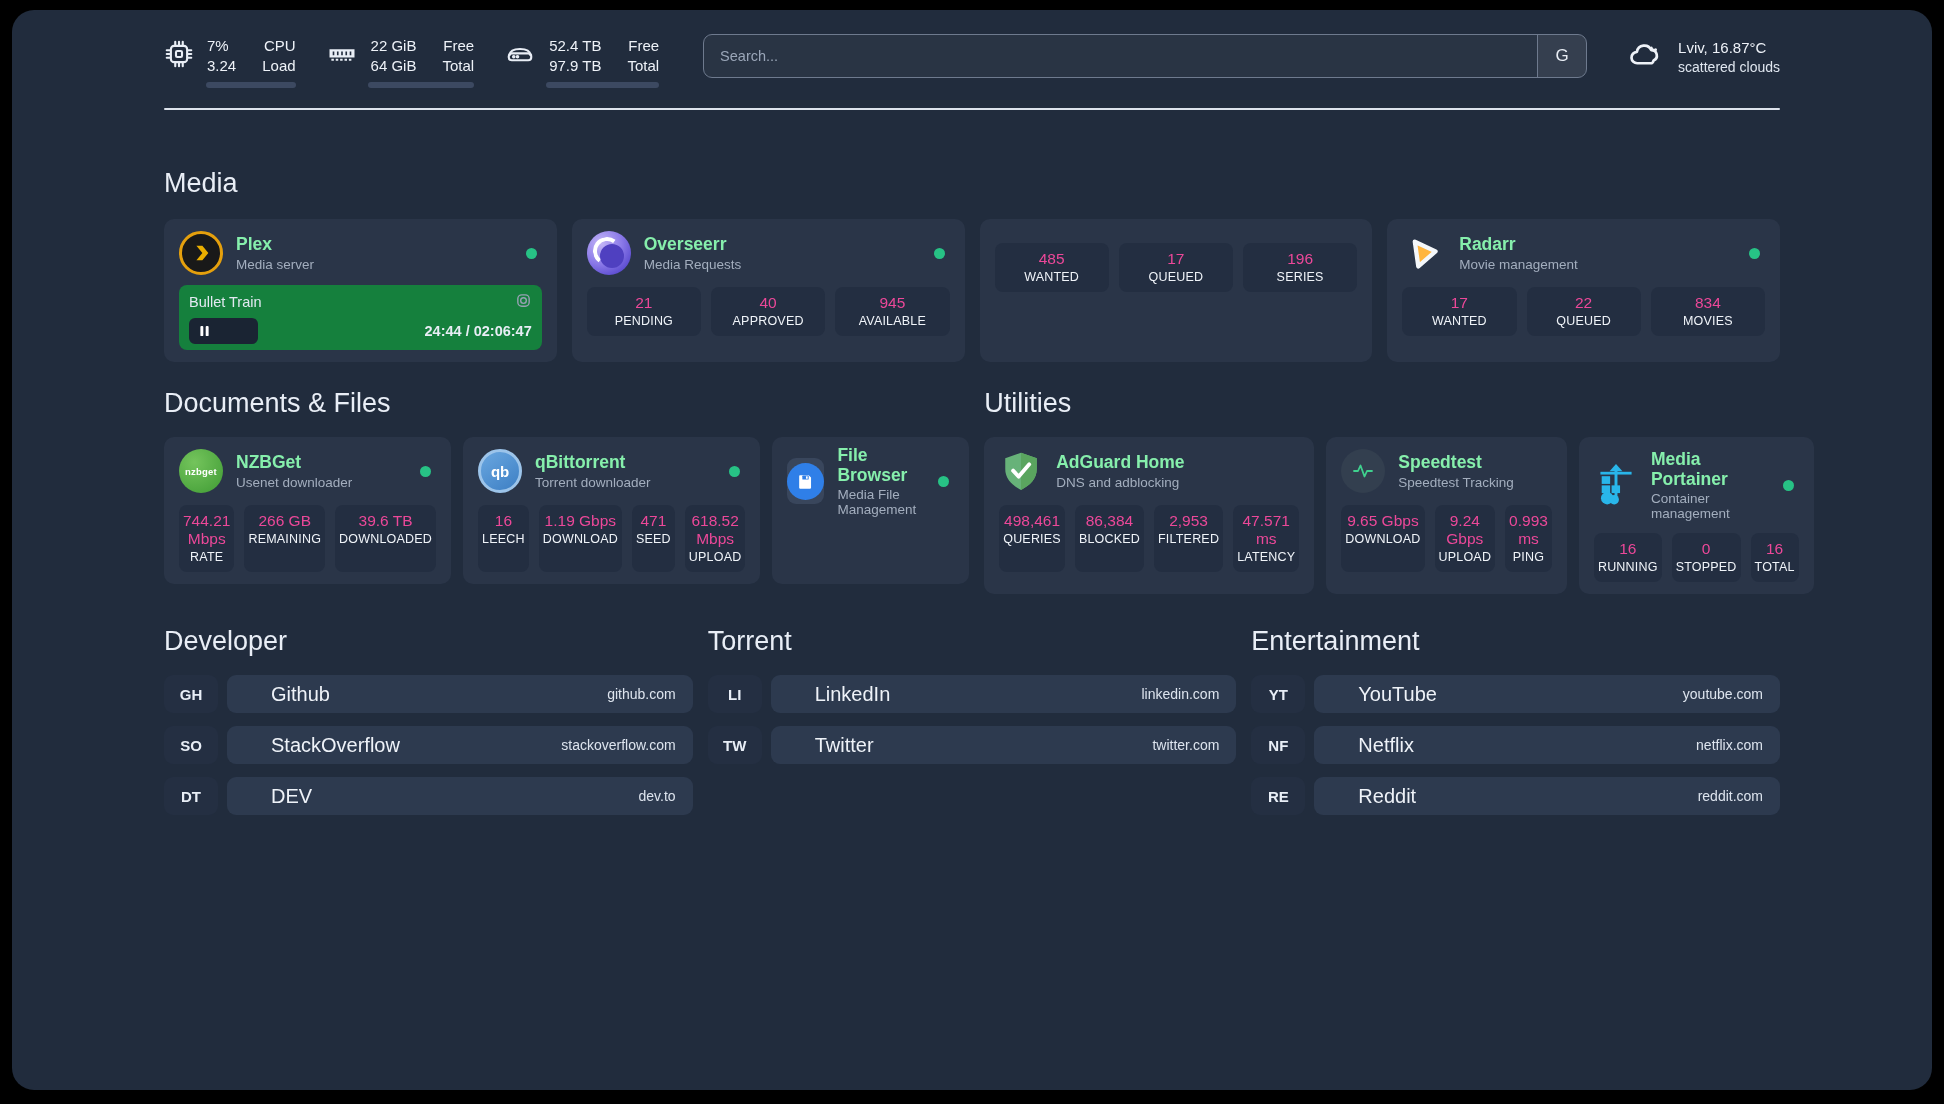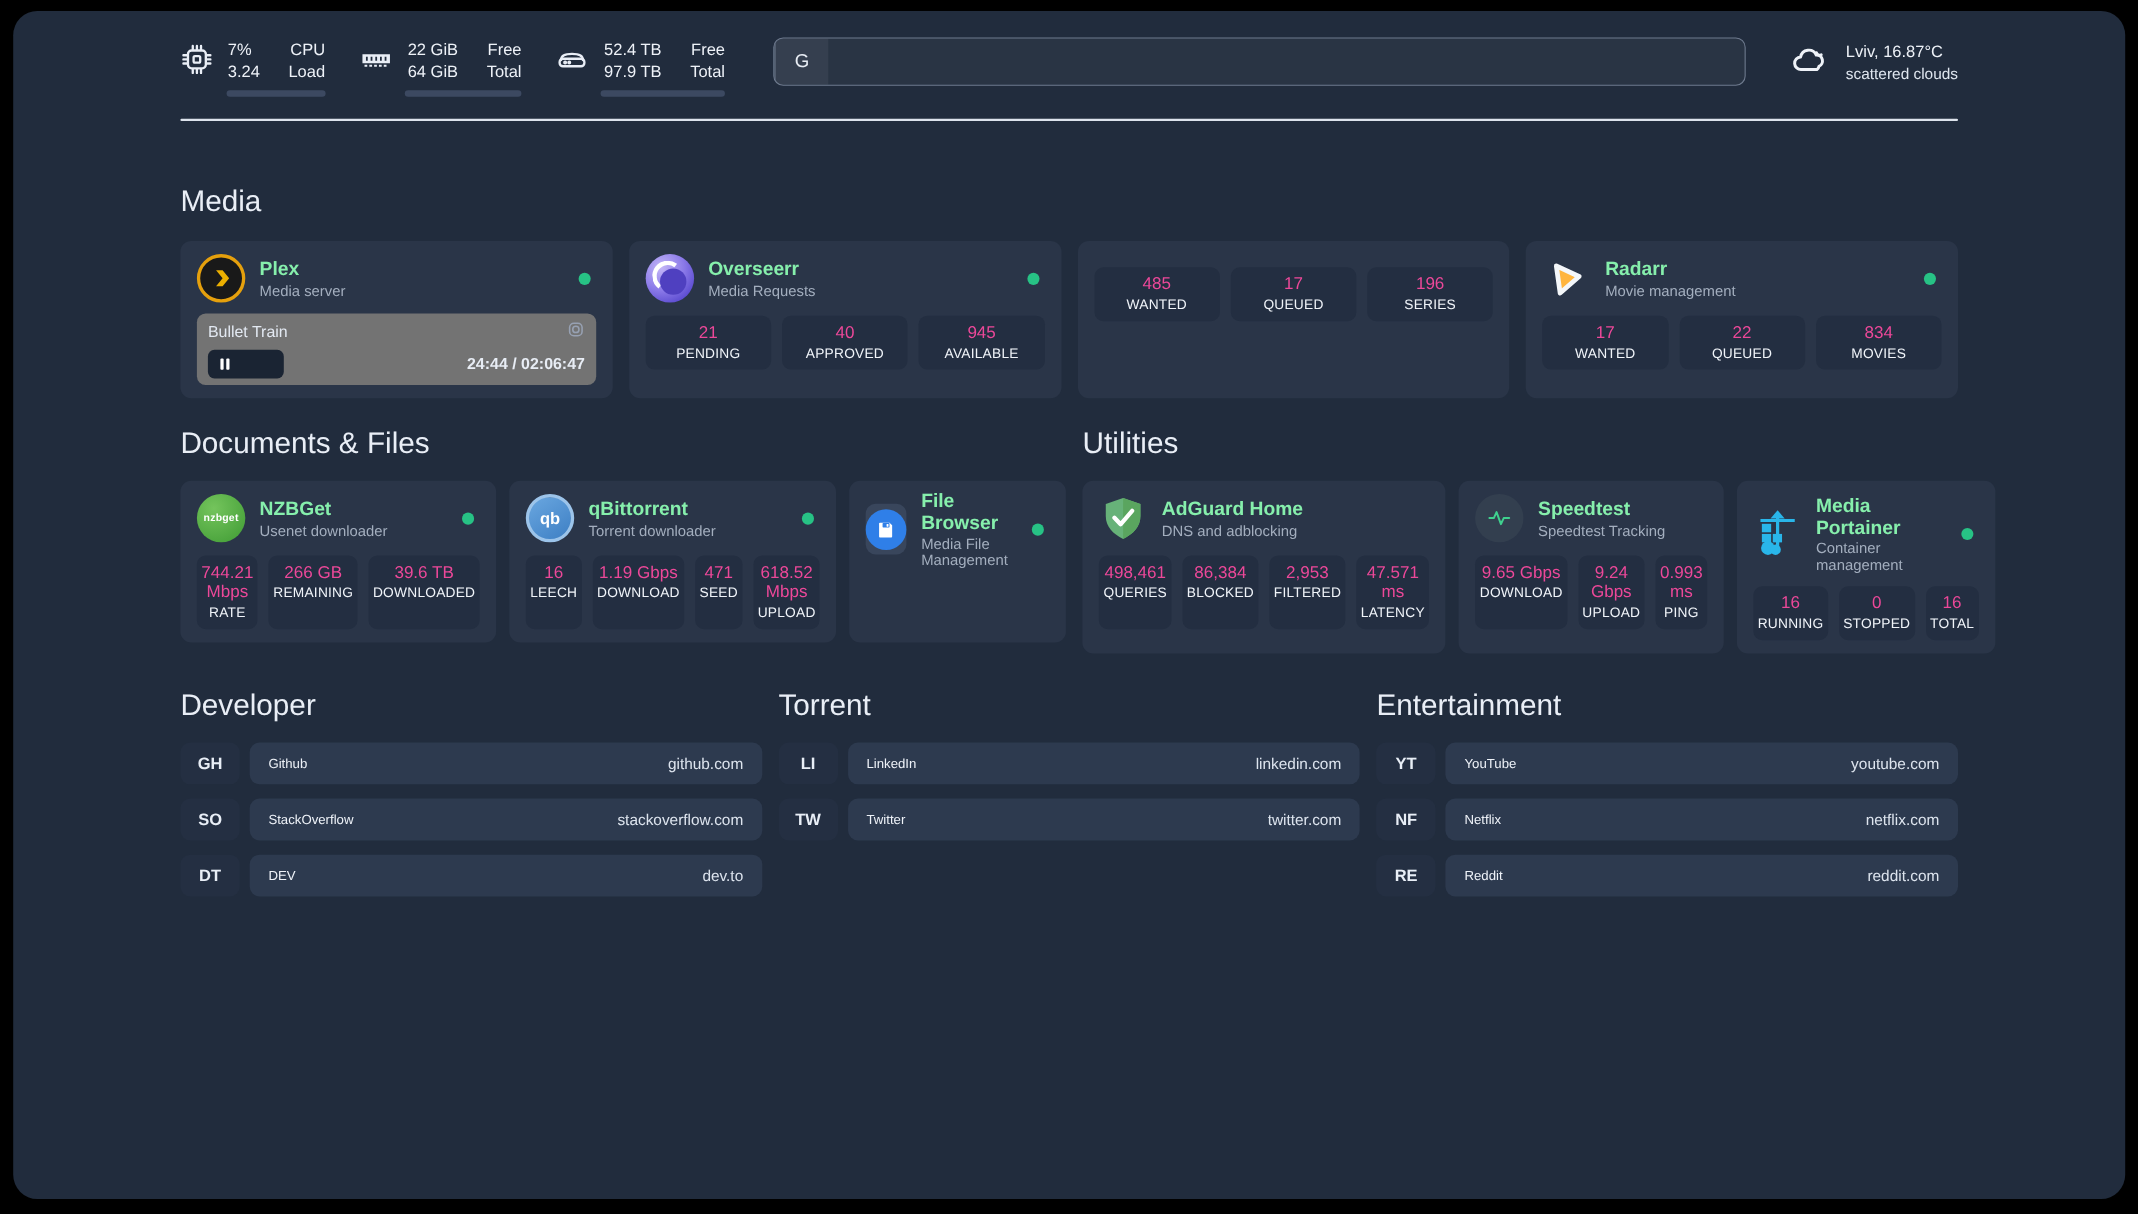--- a/index.html
+++ b/index.html
@@ -46,21 +46,21 @@
   .dot{width:11px;height:11px;border-radius:50%;background:#27c285;margin-left:auto;margin-right:5px;flex:0 0 auto;}
 
   .stats{display:grid;gap:10px;margin-top:12px;}
   .stats.c3{grid-template-columns:repeat(3,1fr);}
   .stats.c4{grid-template-columns:repeat(4,1fr);}
   .stat{background:#232e41;border-radius:8px;text-align:center;padding:7px 4px 8px;}
   .stat .v{font-size:15.5px;color:#ec4899;}
   .stat .l{font-size:12.5px;font-weight:400;color:#f0f4f9;letter-spacing:.2px;margin-top:2px;}
 
   
-  .np-panel{background:#737373;border-radius:8px;margin-top:10px;padding:5px 10px 6px;}
+  .np-panel{background:#15803d;border-radius:8px;margin-top:10px;padding:5px 10px 6px;}
   .np-row1{display:flex;align-items:center;justify-content:space-between;height:24px;}
   .np-title{font-size:14.5px;color:#e3e9f2;}
   .np-row2{position:relative;margin-top:4px;height:26px;display:flex;align-items:center;justify-content:flex-end;}
   .np-fill{position:absolute;left:0;top:0;height:26px;background:#1a2433;border-radius:6px;
            display:flex;align-items:center;padding-left:10px;box-sizing:border-box;cursor:pointer;}
   .np-time{font-size:14.5px;font-weight:600;color:#e8edf5;position:relative;}
 
   
   .app-icon{width:44px;height:44px;flex:0 0 auto;display:flex;align-items:center;justify-content:center;}
   .circ{width:44px;height:44px;border-radius:50%;display:flex;align-items:center;justify-content:center;box-sizing:border-box;}
@@ -77,21 +77,21 @@
   .fb-c{width:37px;height:37px;border-radius:50%;background:#2f7fe8;display:flex;align-items:center;justify-content:center;}
   .st-c{background:#333f4f;}
 
   
   .links-grid{display:grid;grid-template-columns:repeat(3,1fr);gap:15px;margin-top:32px;}
   .links-grid .section-title{margin-bottom:18px;}
   .link-row{display:flex;gap:9px;margin-bottom:13px;height:38px;cursor:pointer;}
   .badge{width:54px;background:#242f42;border-radius:9px;display:flex;align-items:center;justify-content:center;
          font-size:15px;font-weight:700;color:#e8eef6;flex:0 0 auto;}
   .pill{flex:1;background:#2d3a4f;border-radius:9px;display:flex;align-items:center;justify-content:space-between;padding:0 17px;}
-  .pill .name{font-size:12px;color:#eef2f8;}
+  .pill .name{font-size:20px;color:#eef2f8;margin-left:27px;}
   .pill .url{font-size:14px;color:#dde4ee;}
 </style>
 </head>
 <body>
 
 <div class="panel">
 
   <div class="topbar">
 
     <div class="widget">
@@ -151,20 +151,21 @@
         </span>
         <span class="w-col right">
           <span>Free</span>
           <span>Total</span>
         </span>
       </span>
       <span class="w-bar"><span class="w-fill" style="width: 46%;"></span></span>
     </div>
 
     <div class="search">
+      <input type="text" placeholder="Search..." style="">
       <div class="g-btn">G</div>
     </div>
 
     <div class="weather">
       <span>
         <svg width="40" height="36" viewBox="0 0 24 24" fill="none" stroke="#eef2f8" stroke-width="1.8" stroke-linecap="round" stroke-linejoin="round">
           <path d="M7 17.5a3.8 3.8 0 0 1-.4-7.6 5 5 0 0 1 9.5-1.2 3.6 3.6 0 0 1 1.6 6.9 3 3 0 0 1-1.2 1.9z"></path>
           <path d="M16.2 7.3a2 2 0 0 0 2.9 1.2"></path>
         </svg>
       </span>

